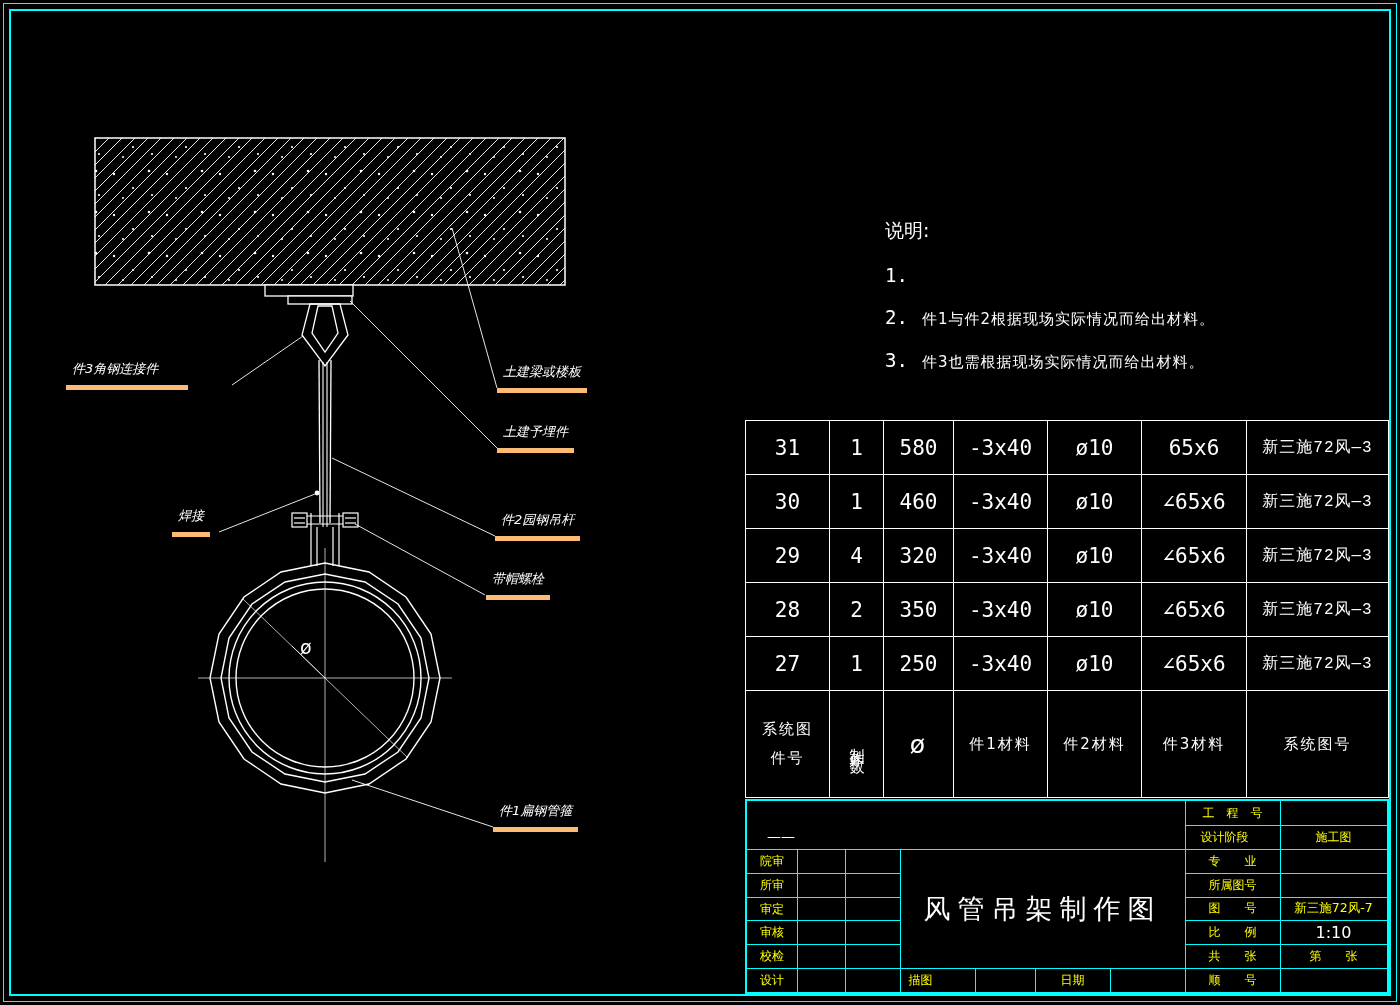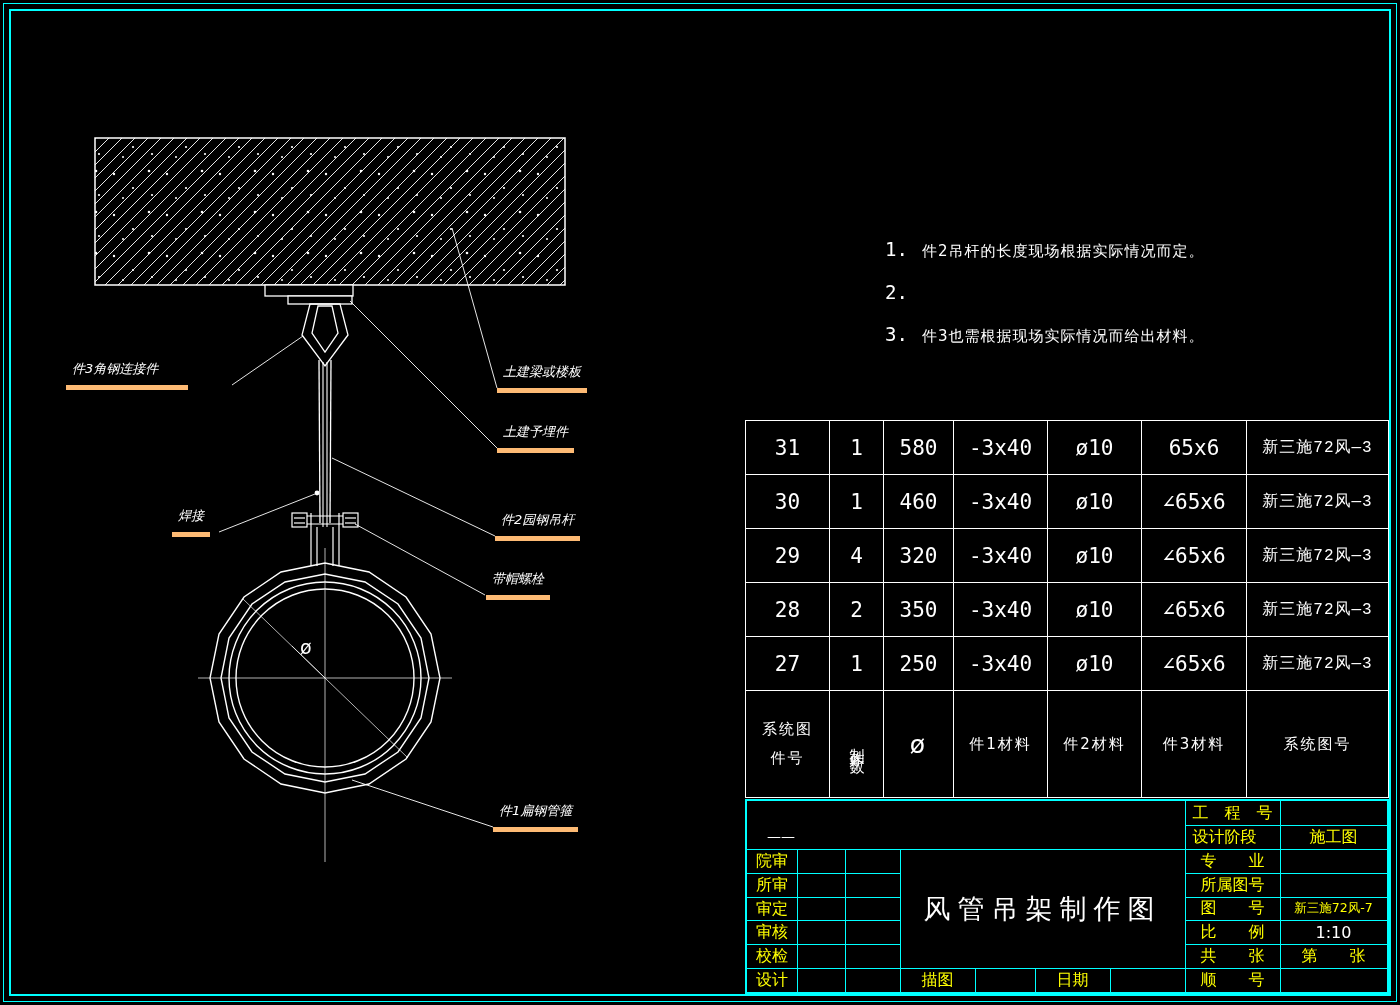--- a/index.html
+++ b/index.html
@@ -44,21 +44,21 @@
   .tcell.hc-phi{font-size:25px;}
   .vert{writing-mode:vertical-rl;text-orientation:upright;letter-spacing:4px;font-size:15px;}
 
   
   #titleblock{
     position:absolute;left:745px;top:799px;width:644px;height:195px;
     border:2px solid #00ffff;box-sizing:border-box;
   }
   .cl{position:absolute;background:#00ffff;}
   .tb-text{position:absolute;display:flex;align-items:center;justify-content:center;
-    color:#ffff00;font-size:16px;white-space:nowrap;}
+    color:#ffff00;font-size:12px;white-space:nowrap;}
   .tb-title{color:#fff;font-size:27px;letter-spacing:7px;}
   .tb-dash{color:#fff;font-size:14px;justify-content:flex-start;}
   .val-white{color:#fff;font-size:16px;}
   .val-small{font-size:12.5px;}
 </style>
 </head>
 <body>
 
 <div class="frame-outer"></div>
 <div class="frame-inner"></div>
@@ -144,26 +144,27 @@
 <div class="dlabel" style="left:66px;top:357px;padding-right:30px;">件3角钢连接件</div>
 <div class="dlabel" style="left:497px;top:360px;">土建梁或楼板</div>
 <div class="dlabel" style="left:497px;top:420px;">土建予埋件</div>
 <div class="dlabel" style="left:172px;top:504px;">焊接</div>
 <div class="dlabel" style="left:495px;top:508px;">件2园钢吊杆</div>
 <div class="dlabel" style="left:486px;top:567px;">带帽螺栓</div>
 <div class="dlabel" style="left:493px;top:799px;">件1扁钢管箍</div>
 <div class="phi-symbol">ø</div>
 
 <div id="notes">
+  <div class="notes-title">说明:</div>
   <div class="note-item">
     <span class="note-num">1.</span>
-    <span class="note-text">件2吊杆的长度现场根据实际情况而定。</span>
   </div>
   <div class="note-item">
     <span class="note-num">2.</span>
+    <span class="note-text">件1与件2根据现场实际情况而给出材料。</span>
   </div>
   <div class="note-item">
     <span class="note-num">3.</span>
     <span class="note-text">件3也需根据现场实际情况而给出材料。</span>
   </div>
 </div>
 
 <div id="parts-table">
   <div class="tcell">31</div>
   <div class="tcell">1</div>
@@ -247,21 +248,21 @@
 
   <div class="tb-text" style="left:0;top:48px;width:50px;height:24px;">院审</div>
   <div class="tb-text" style="left:0;top:72px;width:50px;height:24px;">所审</div>
   <div class="tb-text" style="left:0;top:96px;width:50px;height:24px;">审定</div>
   <div class="tb-text" style="left:0;top:119px;width:50px;height:24px;">审核</div>
   <div class="tb-text" style="left:0;top:143px;width:50px;height:24px;">校检</div>
   <div class="tb-text" style="left:0;top:167px;width:50px;height:24px;">设计</div>
 
   <div class="tb-text tb-title" style="left:153px;top:48px;width:285px;height:119px;">风管吊架制作图</div>
 
-  <div class="tb-text" style="left:153px;top:167px;width:75px;height:24px;text-align:center;">描图</div>
+  <div class="tb-text" style="left:136px;top:167px;width:75px;height:24px;text-align:center;">描图</div>
   <div class="tb-text" style="left:288px;top:167px;width:75px;height:24px;">日期</div>
 
   <div class="tb-text" style="left:438px;top:0;width:95px;height:24px;">工　程　号</div>
   <div class="tb-text" style="left:533px;top:0;width:107px;height:24px;"></div>
 
   <div class="tb-text" style="left:430px;top:24px;width:95px;height:24px;">设计阶段</div>
   <div class="tb-text" style="left:533px;top:24px;width:107px;height:24px;">施工图</div>
 
   <div class="tb-text" style="left:438px;top:48px;width:95px;height:24px;">专　　业</div>
   <div class="tb-text" style="left:533px;top:48px;width:107px;height:24px;"></div>

